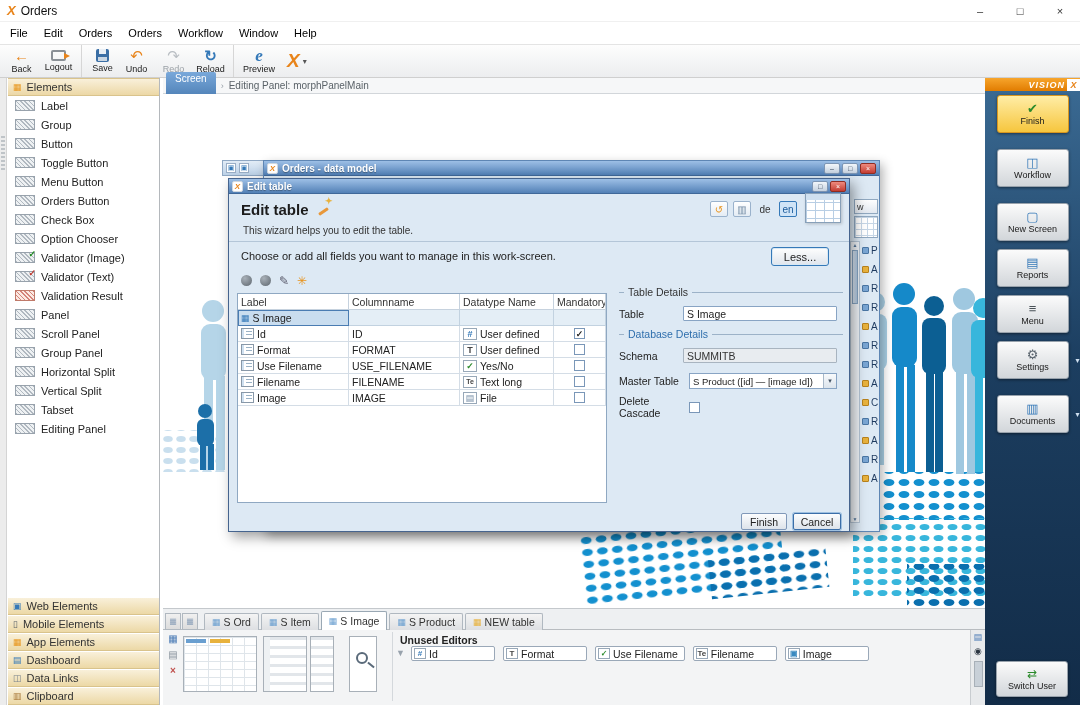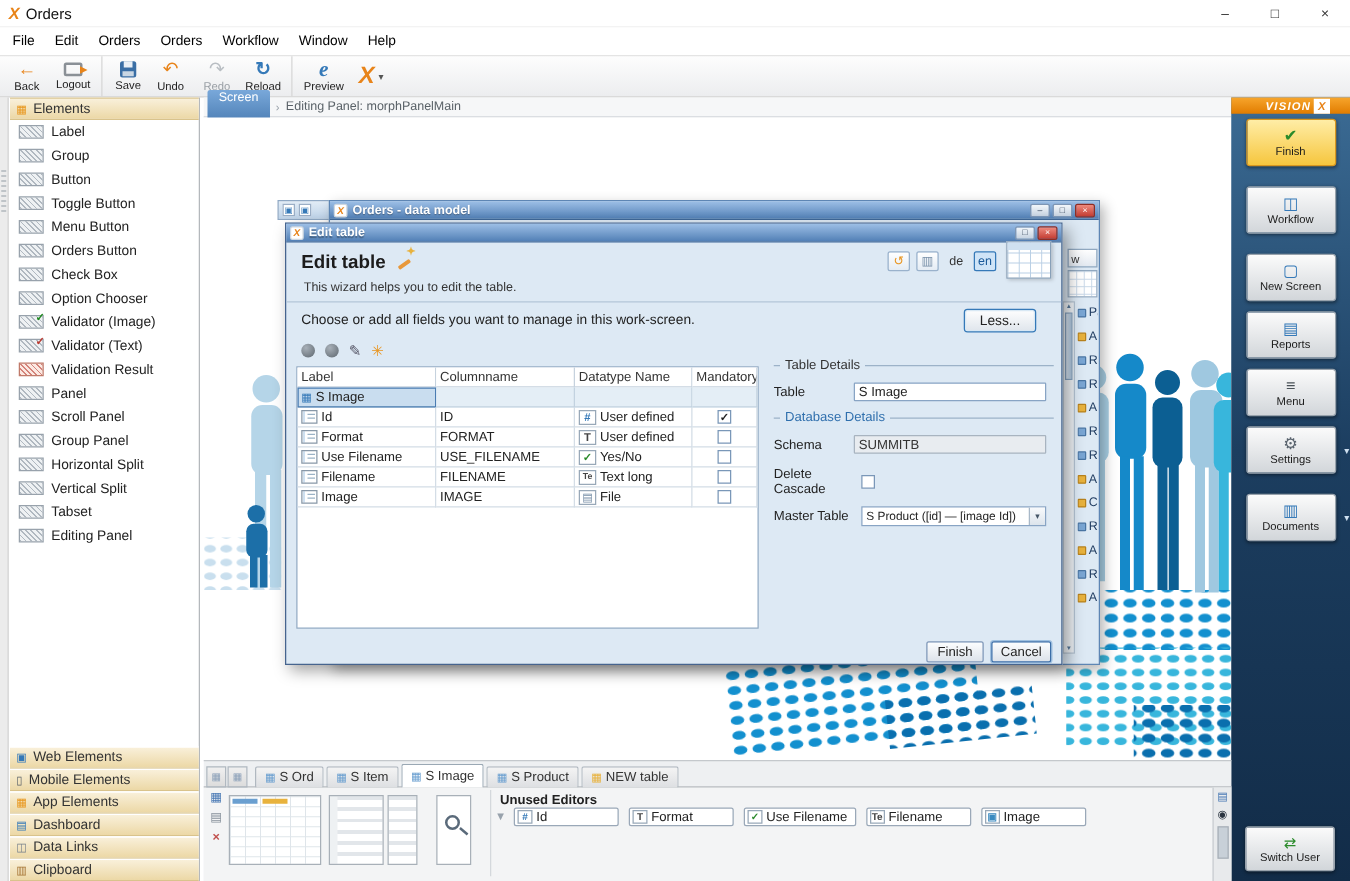--- a/index.html
+++ b/index.html
@@ -152,21 +152,21 @@
 .det-row.schema{margin-bottom:10px}
 .det-row.cascade{margin-bottom:8px}
 .det-select{flex:1;height:16px;background:#fff;border:1px solid #88a4c4;display:flex;align-items:center;font-size:9.5px;color:#222;padding-left:3px;overflow:hidden;white-space:nowrap}
 .det-select .arrow{margin-left:auto;width:13px;align-self:stretch;background:linear-gradient(#f8fafc,#dce4ec);border-left:1px solid #a8b8c8;display:flex;align-items:center;justify-content:center;font-size:7px;color:#456;flex:none}
 .dlg-btn{position:absolute;top:334px;height:17px;background:linear-gradient(#fcfdfe,#dde3ea);border:1px solid #8098b8;border-radius:2px;font-size:10.5px;color:#222;display:flex;align-items:center;justify-content:center}
 .dlg-btn.finish{right:62px;width:46px}
 .dlg-btn.cancel{right:8px;width:48px;border-color:#3b6ea8;box-shadow:0 0 0 1px #9ec0e0}
 
 
 .vx{position:absolute;left:985px;top:78px;width:95px;height:627px;background:linear-gradient(180deg,#3b6b94,#1c3e60 45%,#122c48)}
-.vx-hdr{height:13px;background:linear-gradient(#f7a52c,#e17c00);display:flex;align-items:center;justify-content:flex-end;gap:2px;padding-right:16px}
+.vx-hdr{height:13px;background:linear-gradient(#f7a52c,#e17c00);display:flex;align-items:center;justify-content:flex-end;gap:2px;padding-right:0}
 .vx-hdr .brand{color:#fff;font-size:9px;font-weight:bold;font-style:italic;letter-spacing:1px}
 .vx-hdr .xbadge{width:13px;height:12px;background:#fff;color:var(--accent,#e8841a);font-weight:bold;font-style:italic;font-size:9px;display:flex;align-items:center;justify-content:center}
 .vx-list{display:flex;flex-direction:column;align-items:center}
 .vx-row{width:72px;position:relative;display:flex}
 .vx-list .vx-row:nth-of-type(1){margin-top:4px}
 .vx-list .vx-row:nth-of-type(2){margin-top:16px}
 .vx-list .vx-row:nth-of-type(3){margin-top:16px}
 .vx-list .vx-row:nth-of-type(4){margin-top:8px}
 .vx-list .vx-row:nth-of-type(5){margin-top:8px}
 .vx-list .vx-row:nth-of-type(6){margin-top:8px}
@@ -745,31 +745,31 @@
         </div>
         <div class="det-hdr db">
           <span class="pre"></span>
             <span class="txt">Database Details</span>
             <span class="line"></span>
         </div>
         <div class="det-row schema">
           <span class="lbl">Schema</span>
           <span class="det-field gray">SUMMITB</span>
         </div>
-        <div class="det-row wide cascade">
-          <span class="lbl">Delete Cascade</span>
-          <span class="cb"></span>
-        </div>
         <div class="det-row wide">
           <span class="lbl">Master Table</span>
           <span class="det-select">
             <span>S Product ([id] — [image Id])</span>
             <span class="arrow">▾</span>
           </span>
         </div>
+        <div class="det-row wide cascade">
+          <span class="lbl">Delete Cascade</span>
+          <span class="cb"></span>
+        </div>
       </div>
 
       <div class="dlg-btn finish">Finish</div>
       <div class="dlg-btn cancel">Cancel</div>
     </div>
   </div>
 
   <div class="vx">
     <div class="vx-hdr">
       <span class="brand">VISION</span>

